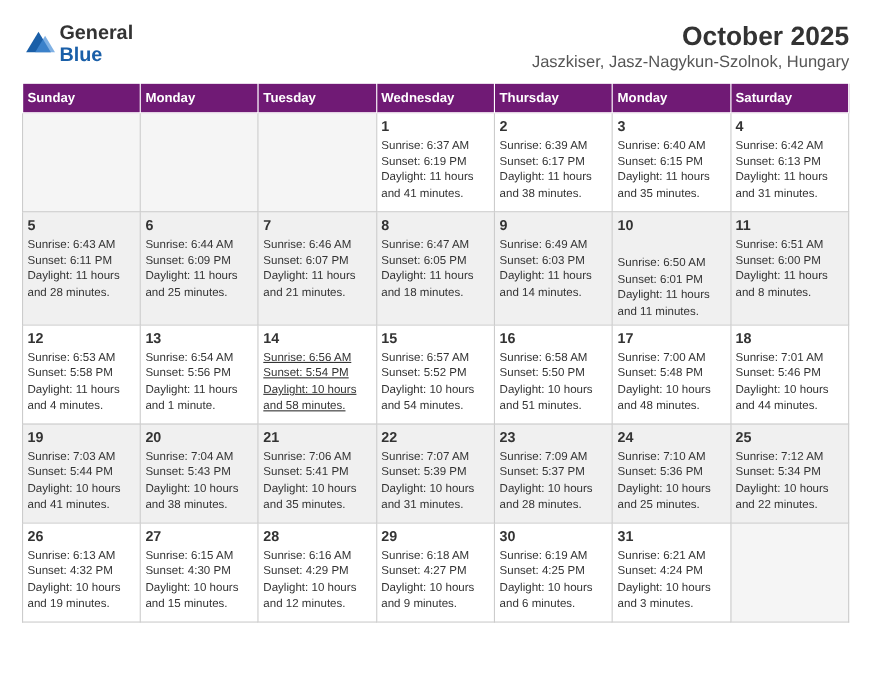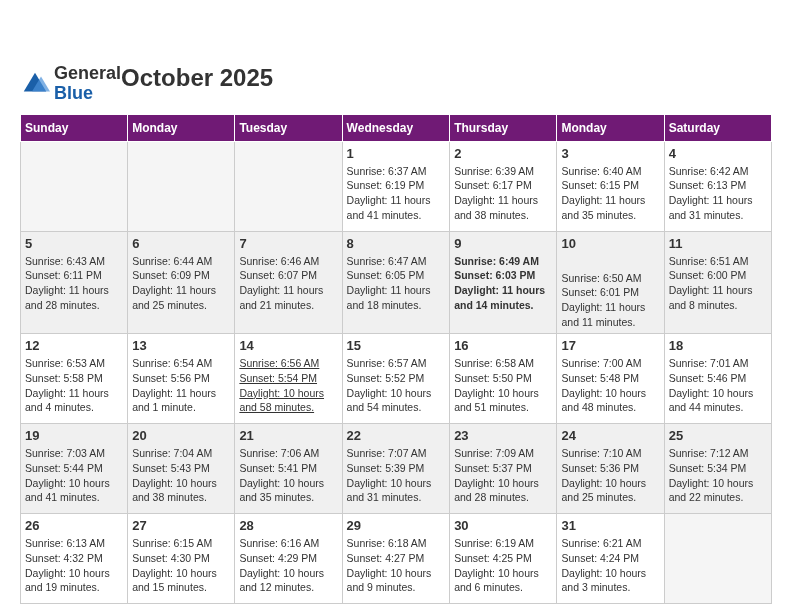--- a/index.html
+++ b/index.html
@@ -6,22 +6,22 @@
     body {
       font-family: Arial, sans-serif;
       background: #fff;
       width: 792px;
       min-height: 612px;
       padding: 20px;
     }
     .header-area {
       display: flex;
       align-items: flex-start;
+      justify-content: space-between;
       margin-bottom: 10px;
-      margin-top: 44px;
     }
     .logo {
       display: flex;
       align-items: center;
       gap: 4px;
     }
     .logo-text {
       font-size: 18px;
       font-weight: bold;
       line-height: 1.1;
@@ -92,20 +92,21 @@
       <polygon points="20,5 35,30 5,30" fill="#1a5fa8"></polygon>
       <polygon points="28,10 40,30 16,30" fill="#4a90d9" opacity="0.7"></polygon>
     </svg>
     <div class="logo-text">
       <div class="logo-general">General</div>
       <div class="logo-blue">Blue</div>
     </div>
   </div>
   <div class="title-area">
     <div class="month-title">October 2025</div>
+    <div class="subtitle">Jaszkiser, Jasz-Nagykun-Szolnok, Hungary</div>
   </div>
 </div>
 
 <table class="calendar">
   <thead>
     <tr>
     <th>Sunday</th>
         <th>Monday</th>
         <th>Tuesday</th>
         <th>Wednesday</th>
@@ -164,21 +165,21 @@
 Daylight: 11 hours and 21 minutes.</div>
         </td>
         <td>
           <div class="day-number">8</div>
           <div class="day-info" style="white-space: pre-line;">Sunrise: 6:47 AM
 Sunset: 6:05 PM
 Daylight: 11 hours and 18 minutes.</div>
         </td>
         <td>
           <div class="day-number">9</div>
-          <div class="day-info" style="white-space: pre-line; font-weight: bold;">Sunrise: 6:49 AM
+          <div class="day-info" style="white-space: pre-line;">Sunrise: 6:49 AM
 Sunset: 6:03 PM
 Daylight: 11 hours and 14 minutes.</div>
         </td>
         <td>
           <div class="day-number">10</div>
           <div class="day-info" style="white-space: pre-line; margin-top: 20px;">Sunrise: 6:50 AM
 Sunset: 6:01 PM
 Daylight: 11 hours and 11 minutes.</div>
         </td>
         <td>

